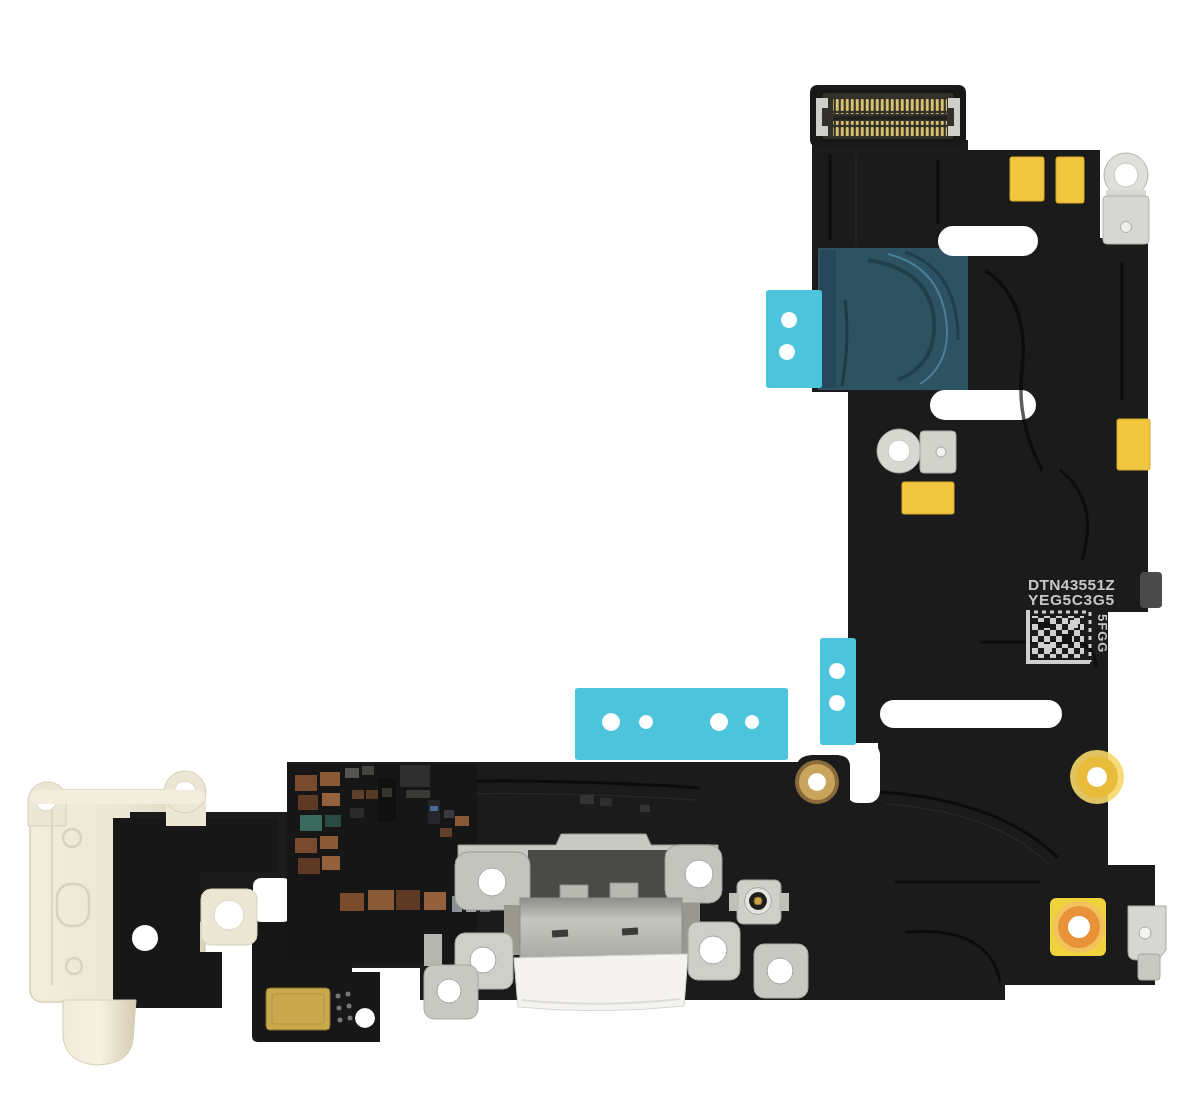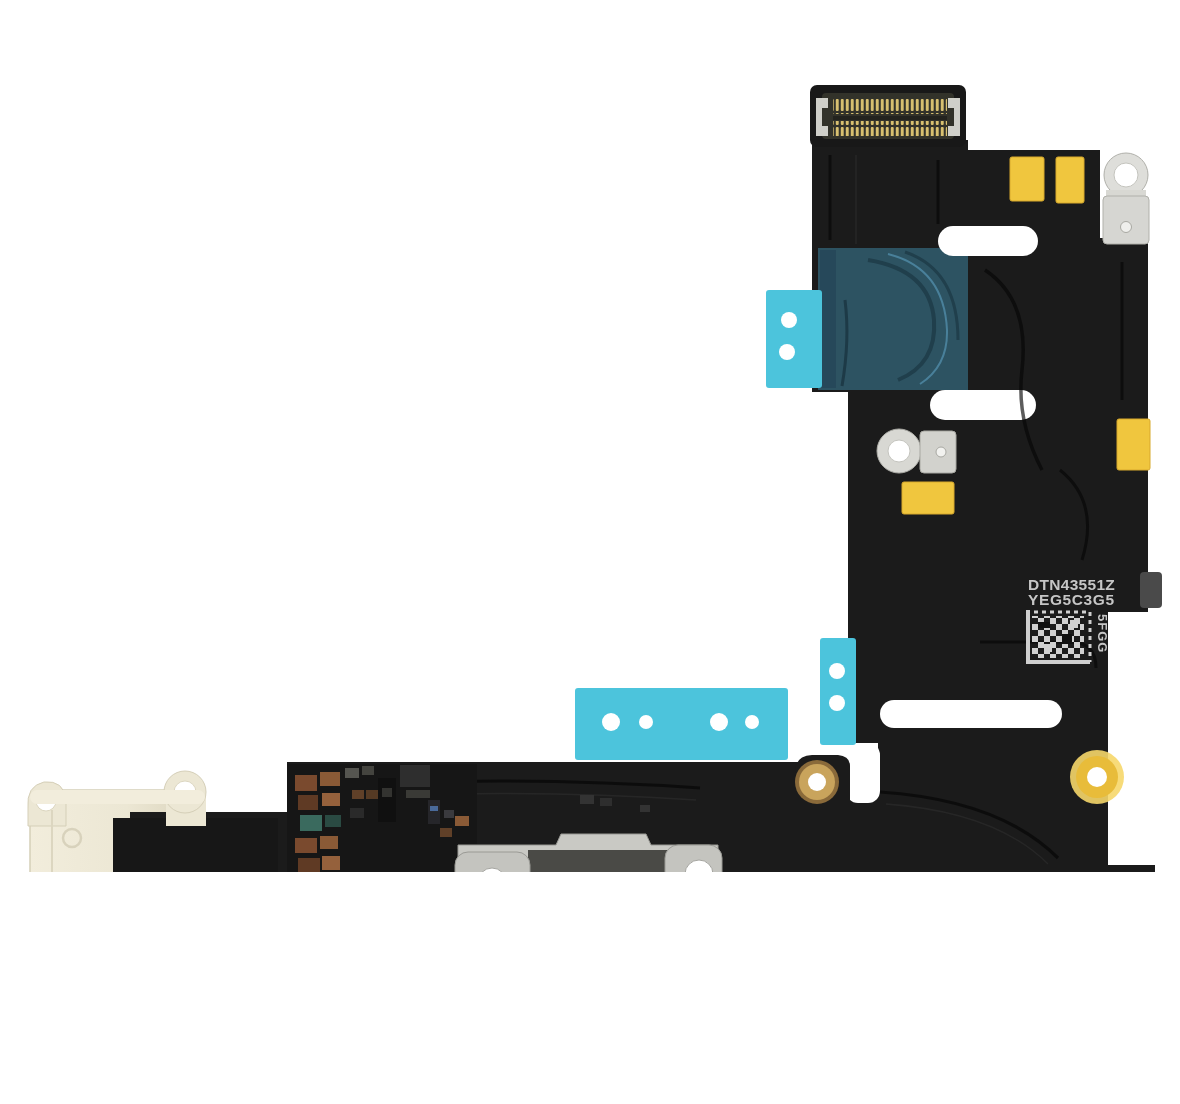--- a/index.html
+++ b/index.html
@@ -1,16 +1,16 @@
 <!DOCTYPE html>
 <html><head>
 <meta charset="utf-8">
 <style>
   html,body{margin:0;padding:0;background:#ffffff;}
-  .stage{position:relative;width:1180px;height:872px;background:#84cc16;overflow:hidden;
+  .stage{position:relative;width:1180px;height:1104px;background:#84cc16;overflow:hidden;
          font-family:"Liberation Sans","DejaVu Sans",sans-serif;}
   svg{display:block}
   text{font-family:"Liberation Sans","DejaVu Sans",sans-serif;font-weight:bold;}
 </style>
 </head>
 <body>
 
 <div class="stage">
 <svg width="1180" height="1104" viewBox="0 0 1180 1104">
   <defs>

